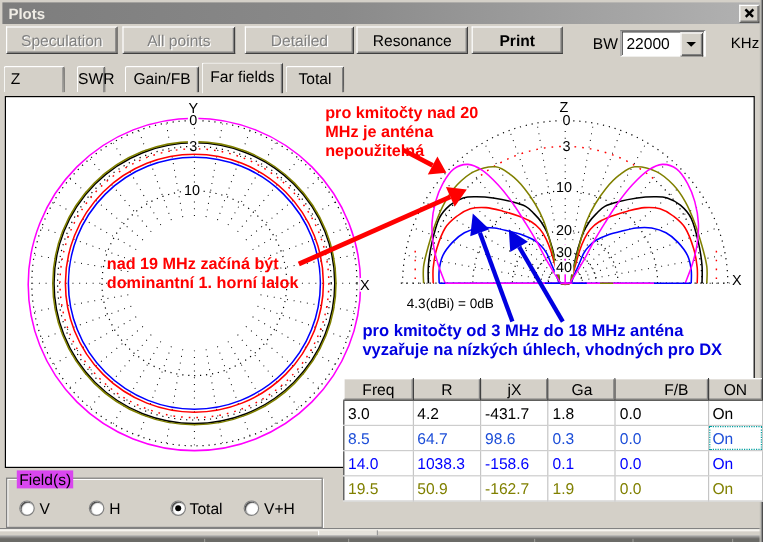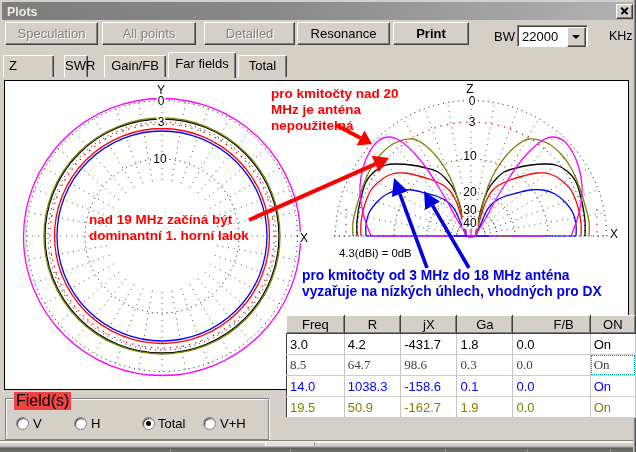--- a/index.html
+++ b/index.html
@@ -31,21 +31,21 @@
   table.grid{position:absolute;left:286px;top:315px;border-left:1px solid #404040;border-top:1px solid #404040;border-right:1px solid #808080;border-bottom:1px solid #808080;border-collapse:collapse;z-index:8;
     background:#fff;font-size:13px;}
   table.grid th{background:#d4d0c8;font-weight:normal;width:56px;height:17px;
     border-top:1px solid #fff;border-left:1px solid #fff;
     border-right:1px solid #404040;border-bottom:1px solid #404040;
     box-shadow:inset -1px -1px 0 #808080;padding:0;text-align:center;}
   table.grid td{height:20px;padding:0 0 0 3px;border-right:1px solid #c5c5c5;
     border-bottom:1px solid #cdcdcd;font-size:13px;vertical-align:middle;}
   .group{left:5px;top:398px;width:262px;height:40px;
     border:1px solid #808080;box-shadow:1px 1px 0 #fff, inset 1px 1px 0 #fff;}
-  .glabel{position:absolute;left:8px;top:-7px;background:#ef4444;padding:0 2px;font-size:16px;}
+  .glabel{position:absolute;left:8px;top:-7px;background:#d946ef;padding:0 2px;font-size:13px;}
   .radio{position:absolute;width:11px;height:11px;border-radius:50%;background:#fff;
     border:1px solid #808080;box-shadow:inset 1px 1px 1px #404040;}
   .radio.sel::after{content:"";position:absolute;left:3px;top:3px;width:5px;height:5px;border-radius:50%;background:#000;}
   .rlabel{position:absolute;font-size:13px;color:#000;}
   .combo{position:absolute;left:517px;top:25px;width:71px;height:22px;background:#fff;
     border-top:1px solid #808080;border-left:1px solid #808080;
     border-right:1px solid #fff;border-bottom:1px solid #fff;
     box-shadow:inset 1px 1px 0 #404040;box-sizing:border-box;}
   .combo .txt{position:absolute;left:4px;top:3px;font-size:13px;}
   .combo .drop{position:absolute;right:1px;top:1px;width:17px;height:18px;background:#d4d0c8;
@@ -227,21 +227,21 @@
         <th style="width:47px;">ON</th>
       </tr>
  <tr style="color:#000;">
         <td>3.0</td>
         <td>4.2</td>
         <td>-431.7</td>
         <td>1.8</td>
         <td>0.0</td>
         <td>On</td>
       </tr>
- <tr style="color:#404040;font-family:Liberation Serif, serif;">
+ <tr style="color:#1d4ed8;">
         <td>8.5</td>
         <td>64.7</td>
         <td>98.6</td>
         <td>0.3</td>
         <td>0.0</td>
         <td style="position:relative;">On<span style="position:absolute;left:0;top:0;right:0;bottom:0;border:1px dotted #00a0a0;"></span></td>
       </tr>
  <tr style="color:#0000ff;">
         <td>14.0</td>
         <td>1038.3</td>

